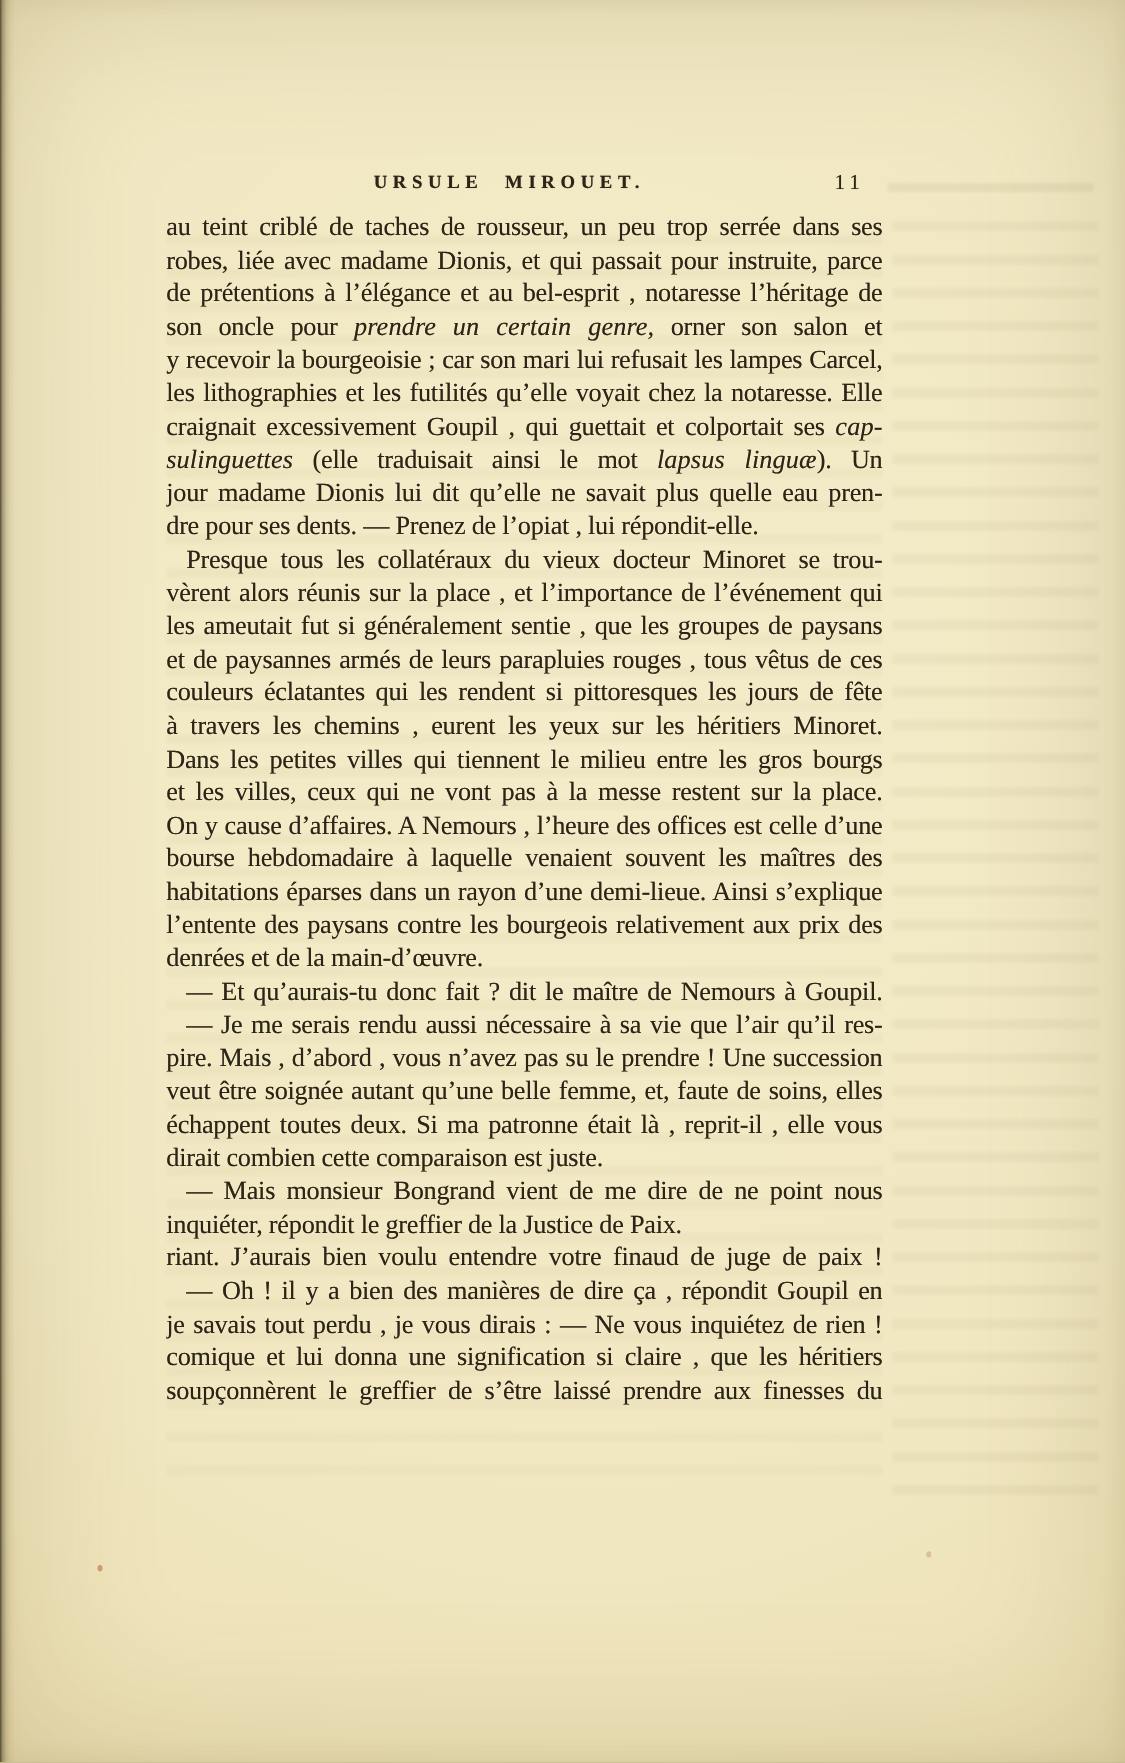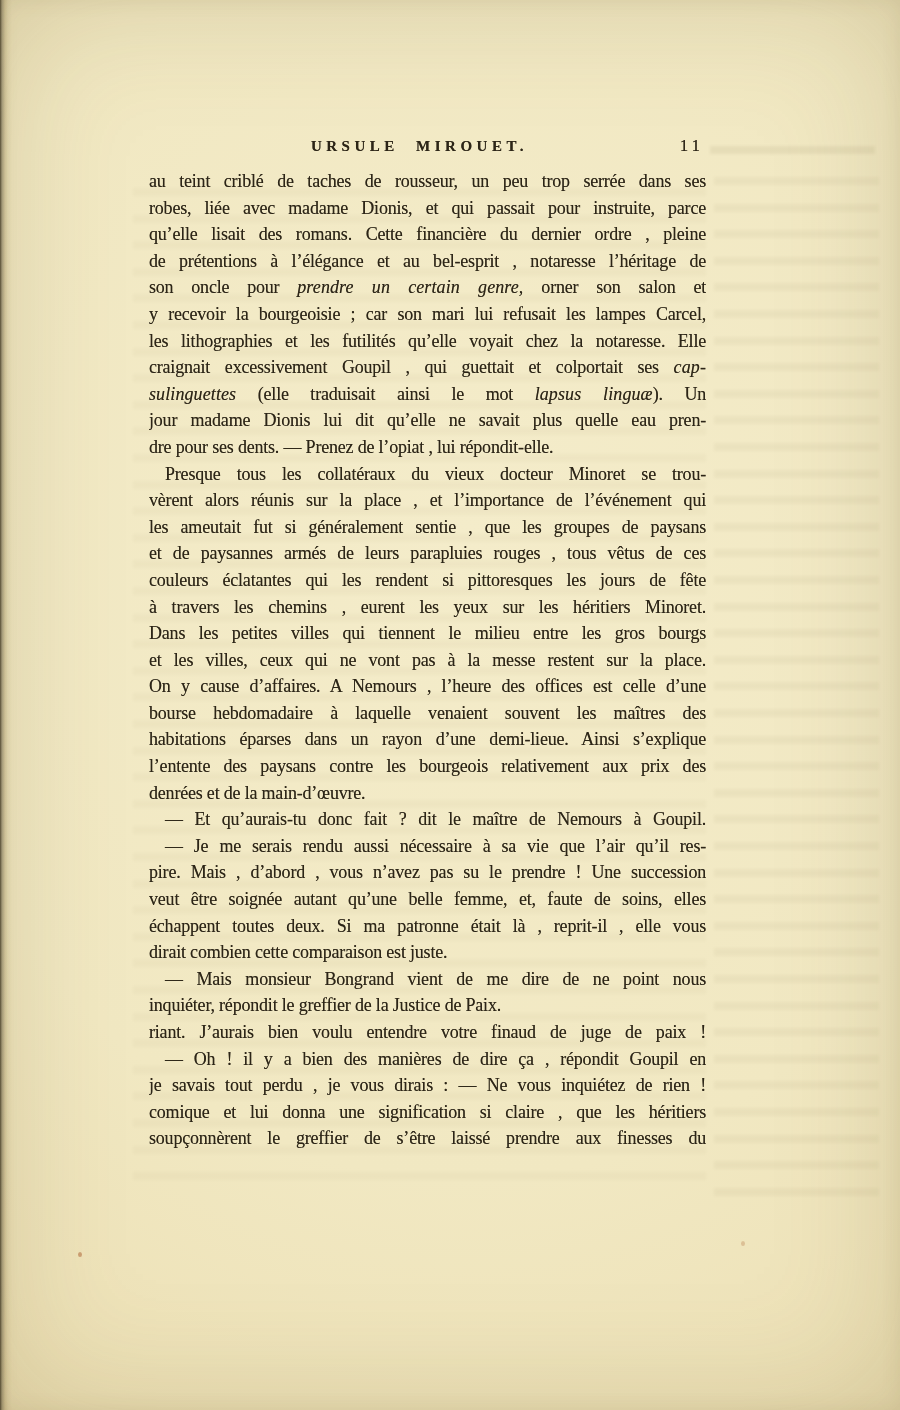--- a/index.html
+++ b/index.html
@@ -35,43 +35,42 @@
   }
   .ghost.g-head { left: 710px; top: 139px; width: 165px; height: 18px; opacity: .09; }
   .ghost.g-right { left: 714px; top: 170px; width: 165px; height: 1030px; }
   .ghost.g-body { left: 133px; top: 181px; width: 573px; height: 1010px; opacity: .035; }
   .speck {
     position: absolute; width: 4px; height: 5px; border-radius: 50%;
     background: #b06a3a; opacity: .55; pointer-events: none;
   }
 
   .running-head {
-    position: absolute; top: 137px; left: 133px; width: 573px;
+    position: absolute; top: 137px; left: 121px; width: 573px;
     text-align: center;
   }
   .head-title {
     font-size: 15px; font-weight: bold;
     letter-spacing: 4.5px; word-spacing: 9px;
     text-shadow: 0 0 .6px rgba(44,37,23,.6);
   }
   .page-num {
     position: absolute; right: 2px; top: -1px;
     font-size: 17px; letter-spacing: 4px;
     text-shadow: 0 0 .6px rgba(44,37,23,.6);
   }
 
   .text-block {
     position: absolute; top: 168px; left: 133px; width: 573px;
   }
   .line {
     height: 26.6px; line-height: 26.6px; overflow: hidden;
-    font-size: 18px; letter-spacing: -0.2px;
+    font-size: 21px; letter-spacing: -0.2px;
     text-align: justify; text-align-last: justify;
     text-shadow: 0 0 .5px rgba(44,37,23,.55);
-    margin-left: 16px;
   }
   .line.indent { text-indent: 16px; }
   .line.end { text-align-last: left; }
   .line em { font-style: italic; letter-spacing: 0.1px; }
 </style>
 </head>
 <body>
 
 <div class="page" style="--ink: #2c2517;">
   <div class="ghost g-head"></div>
@@ -82,21 +81,20 @@
 
   <div class="running-head">
     <span class="head-title">URSULE MIROUET.</span>
     <span class="page-num">11</span>
   </div>
 
   <div class="text-block">
       <div>
         <div class="line"><span>au teint criblé de taches de rousseur, un peu trop serrée dans ses</span></div>
         <div class="line"><span>robes, liée avec madame Dionis, et qui passait pour instruite, parce</span></div>
-        <div class="line"><span>qu’elle lisait des romans. Cette financière du dernier ordre , pleine</span></div>
         <div class="line"><span>de prétentions à l’élégance et au bel-esprit , notaresse l’héritage de</span></div>
         <div class="line"><span>son oncle pour </span><em>prendre un certain genre,</em><span> orner son salon et</span></div>
         <div class="line"><span>y recevoir la bourgeoisie ; car son mari lui refusait les lampes Carcel,</span></div>
         <div class="line"><span>les lithographies et les futilités qu’elle voyait chez la notaresse. Elle</span></div>
         <div class="line"><span>craignait excessivement Goupil , qui guettait et colportait ses </span><em>cap-</em></div>
         <div class="line"><em>sulinguettes</em><span> (elle traduisait ainsi le mot </span><em>lapsus linguæ</em><span>). Un</span></div>
         <div class="line"><span>jour madame Dionis lui dit qu’elle ne savait plus quelle eau pren-</span></div>
         <div class="line end"><span>dre pour ses dents. — Prenez de l’opiat , lui répondit-elle.</span></div>
       </div>
       <div>

